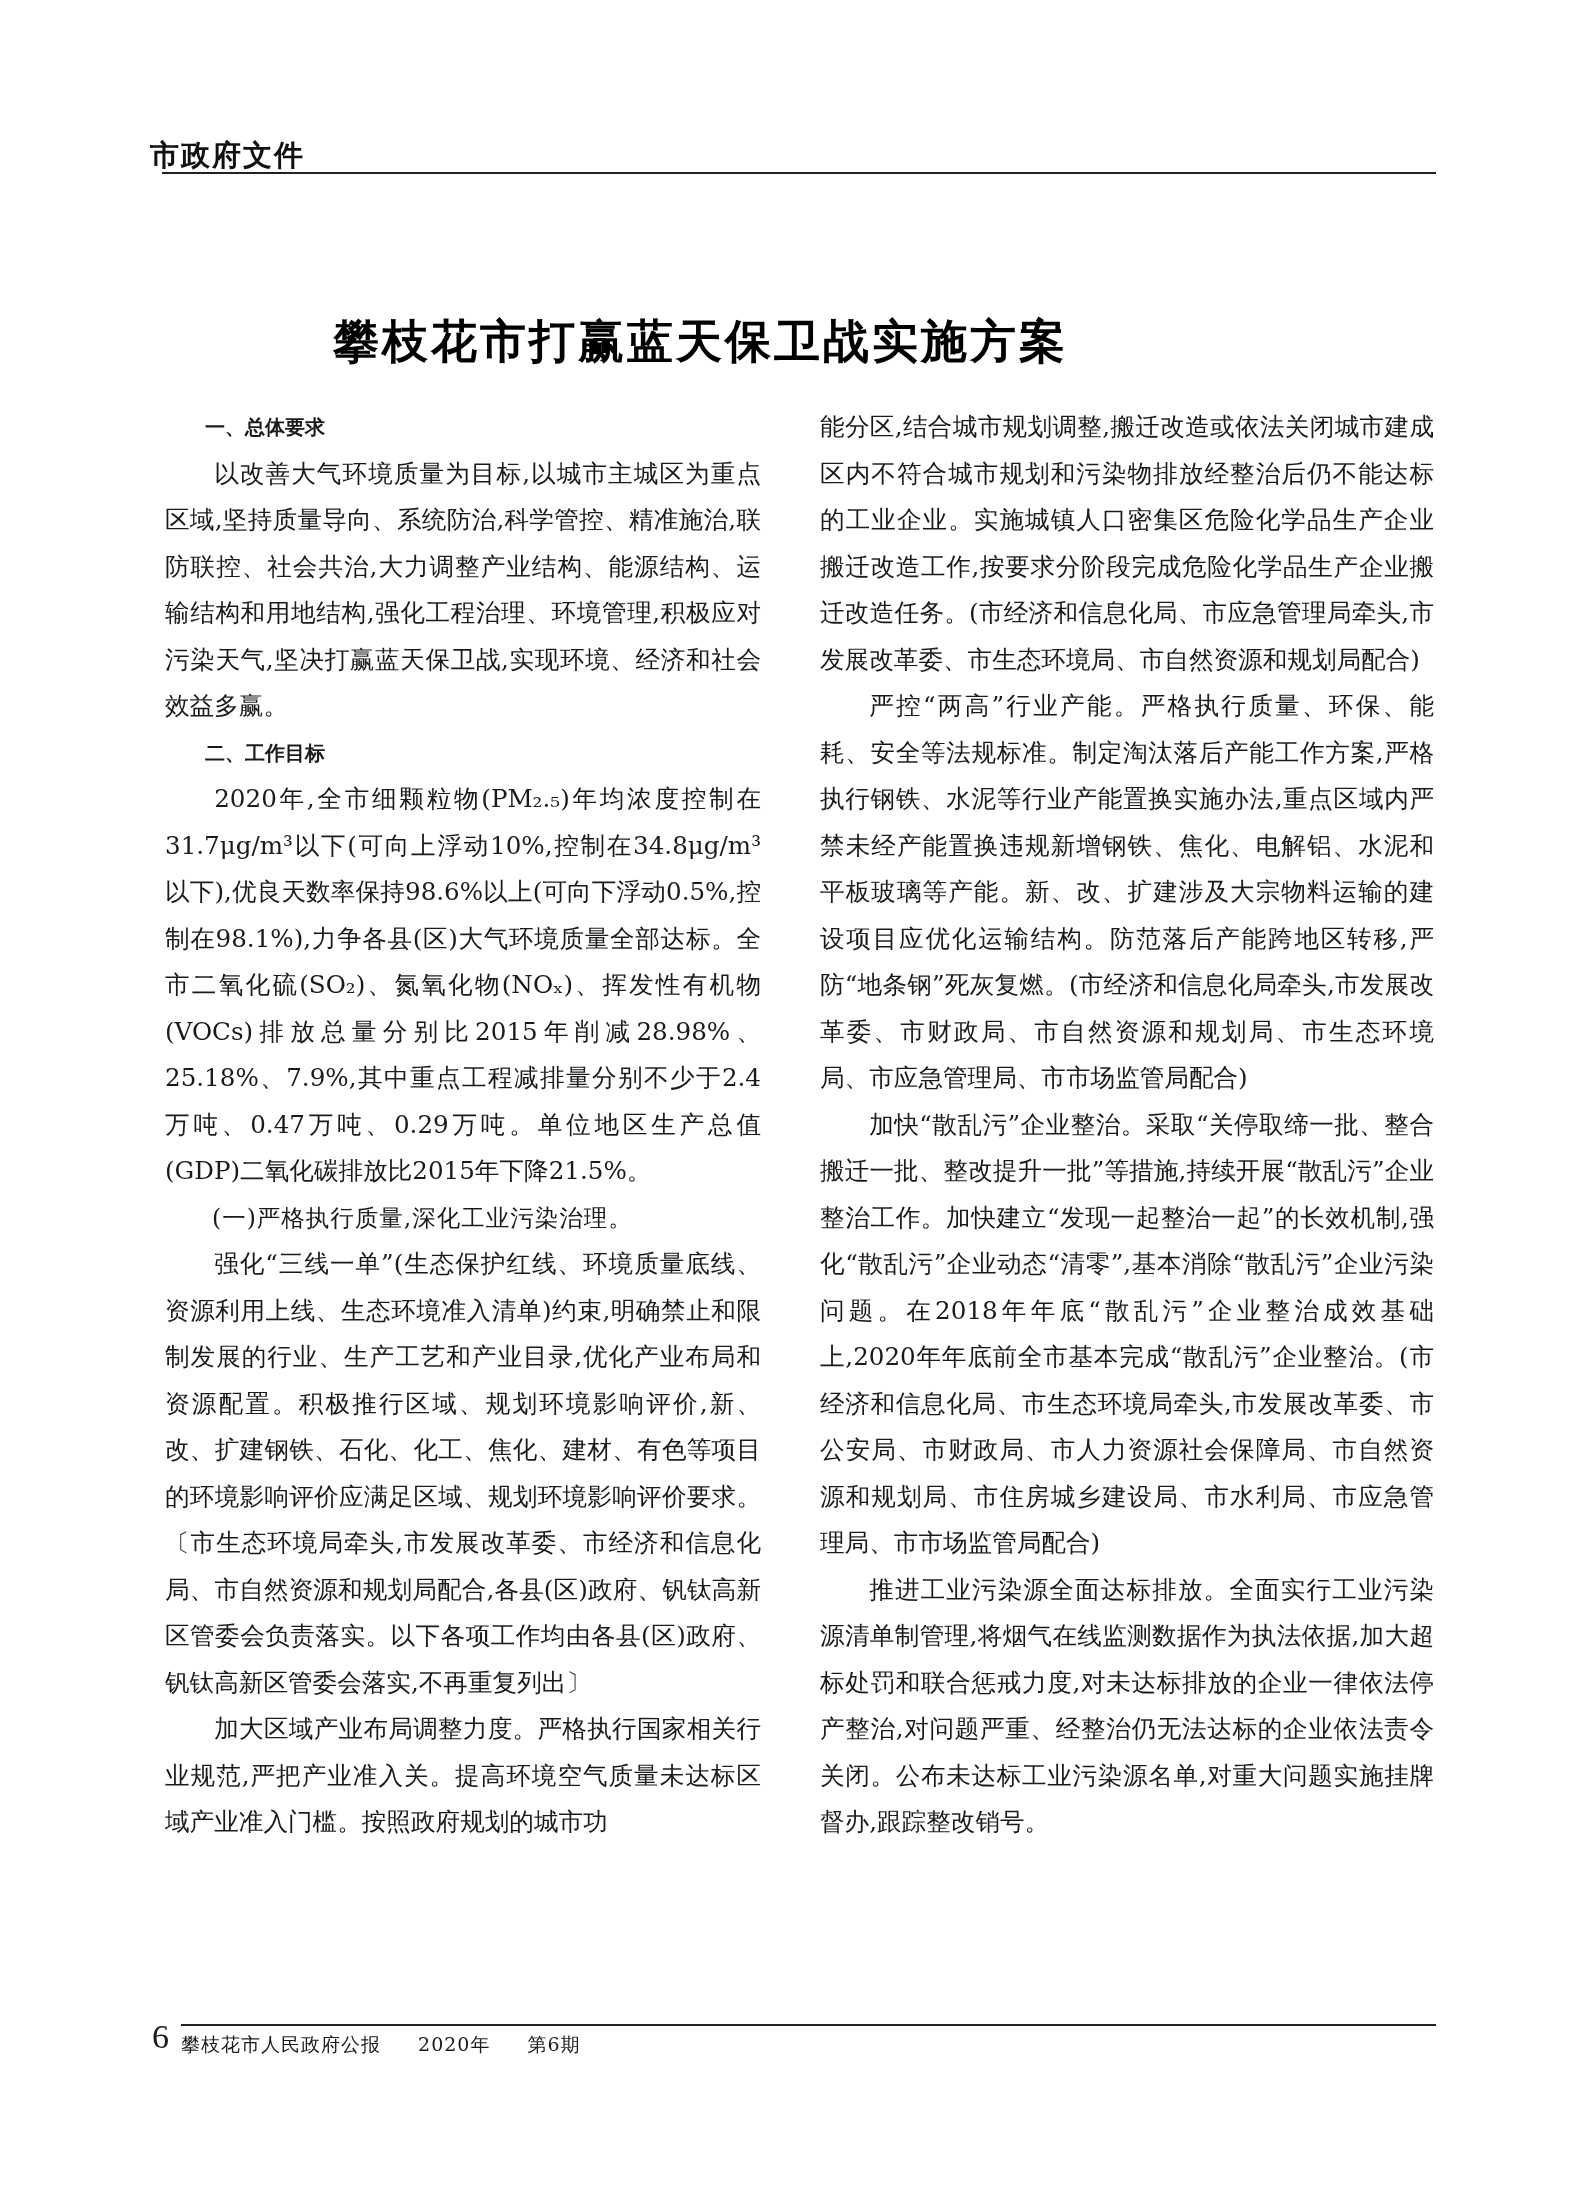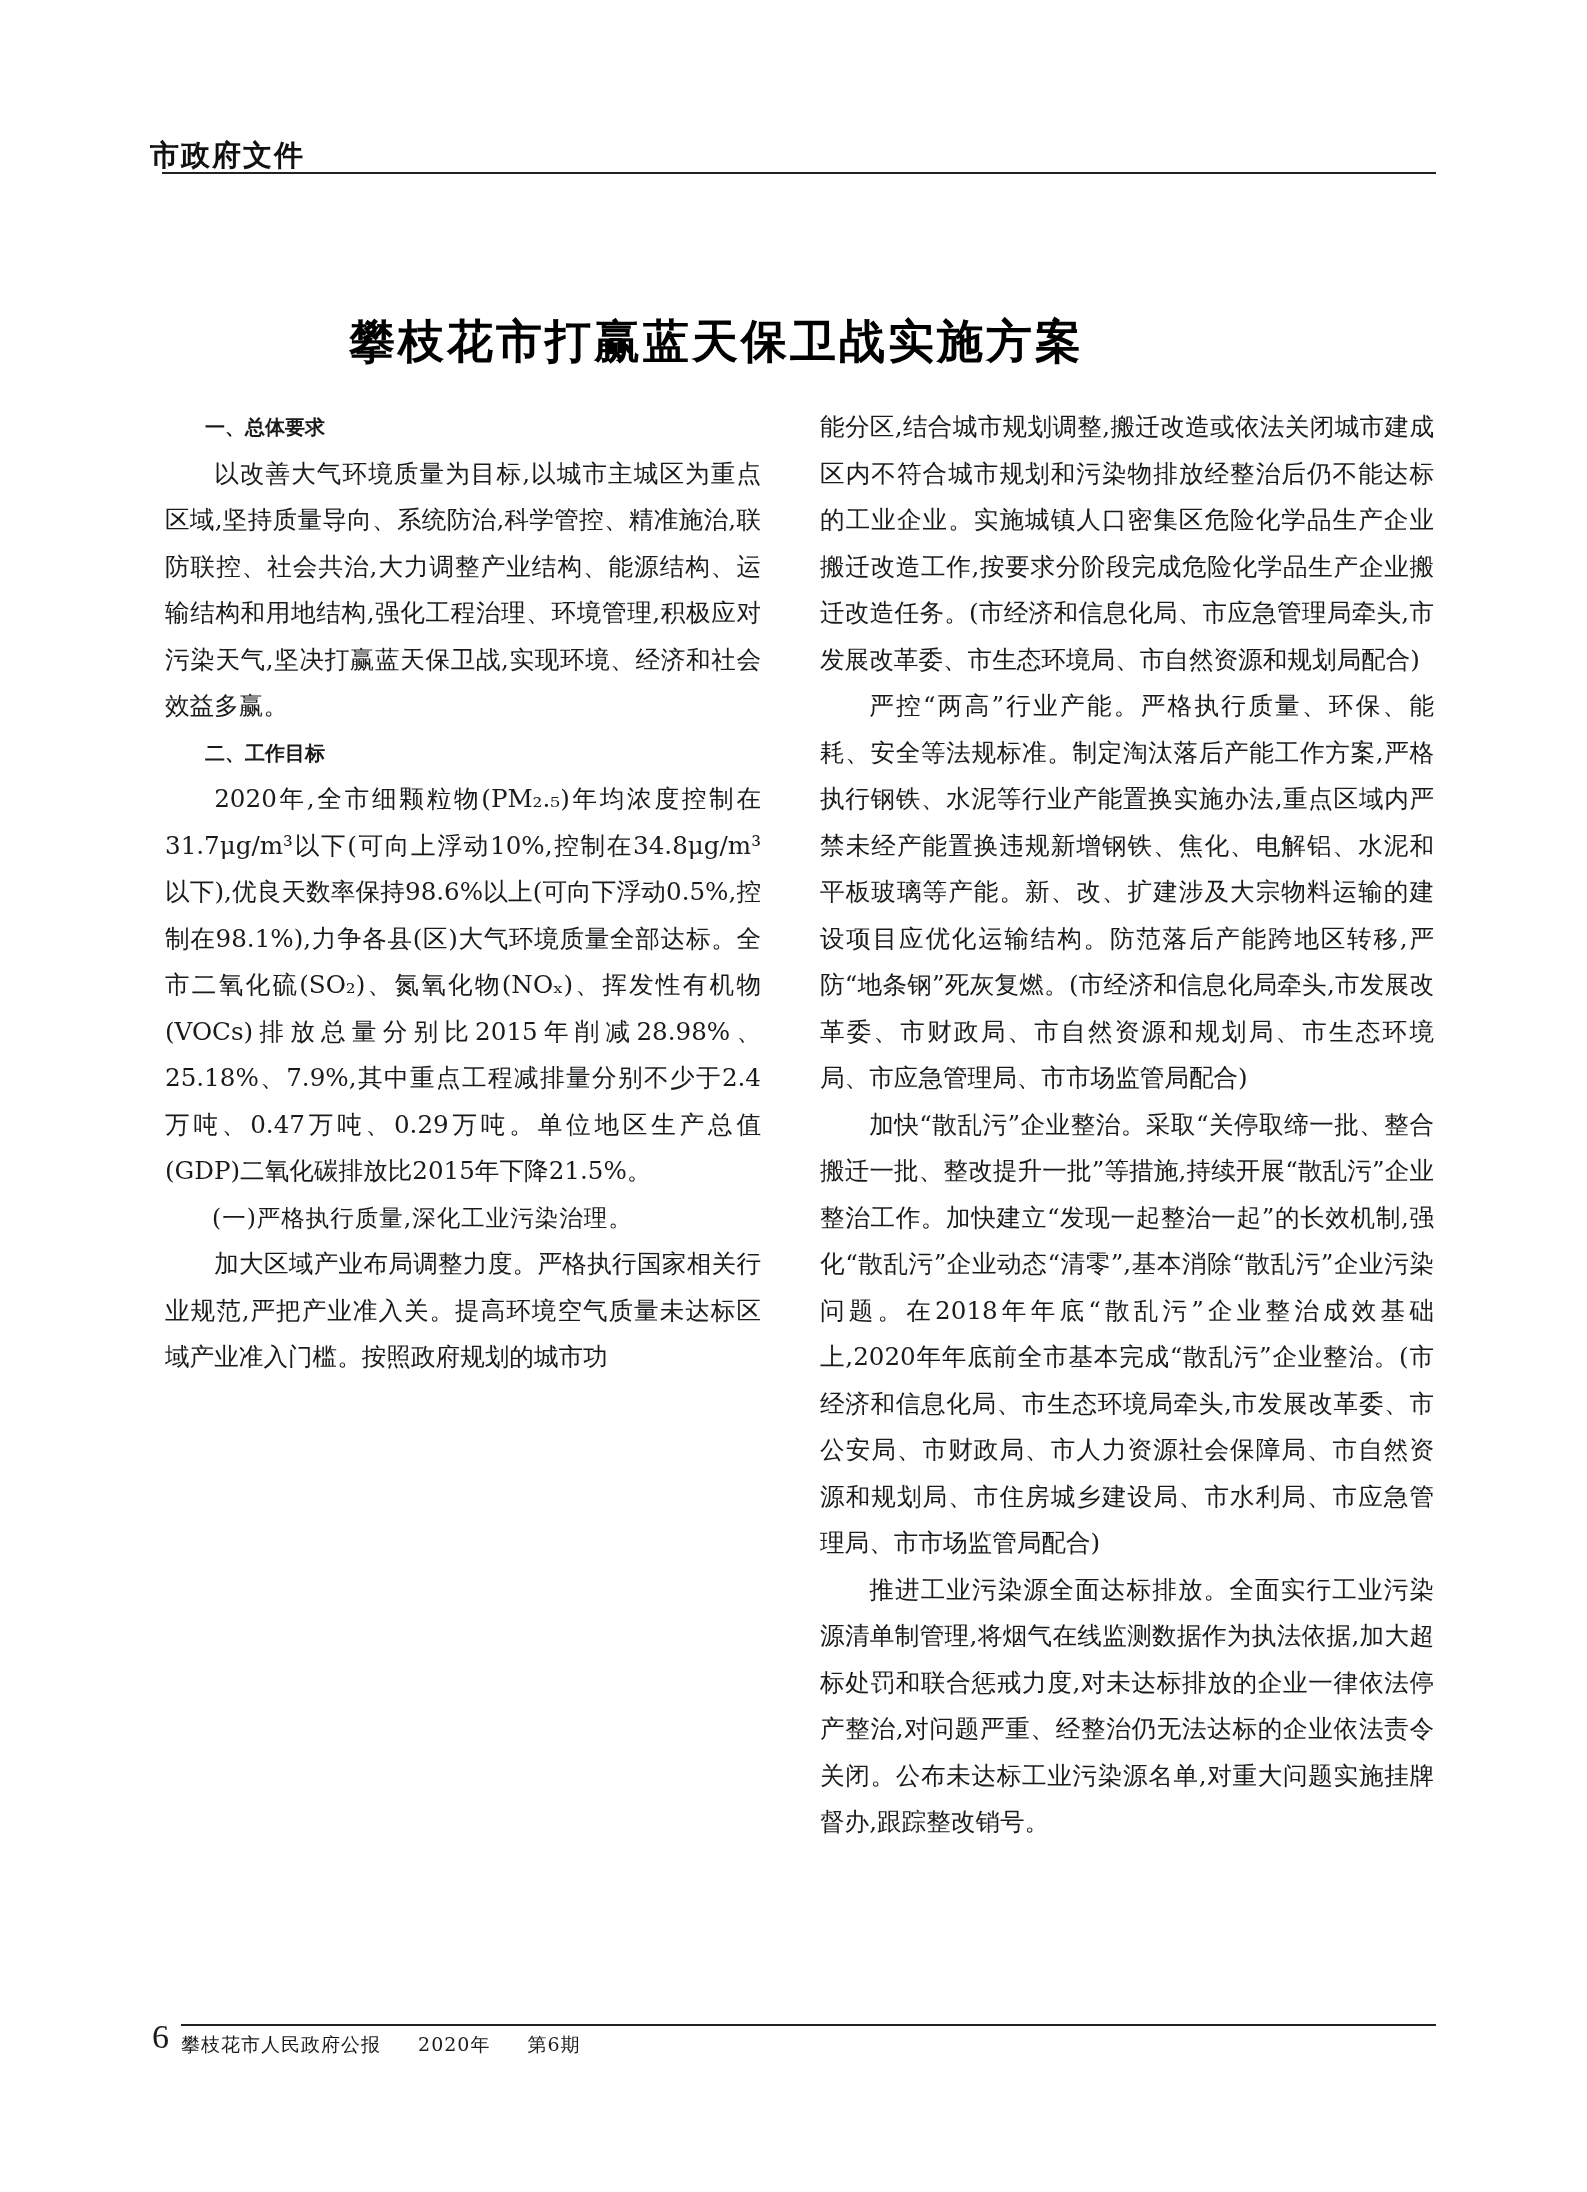--- a/index.html
+++ b/index.html
@@ -1,21 +1,21 @@
 <!DOCTYPE html>
 <html><head>
   <meta charset="utf-8">
   <style>
     html, body { margin: 0; padding: 0; background: #ffffff; }
     body { width: 1587px; height: 2192px; position: relative; overflow: hidden;
            font-family: "DejaVu Serif", "Liberation Serif", serif; color: #1a1a1a; }
     .running-head { position: absolute; left: 150px; top: 136px; font-family: "DejaVu Sans", "Liberation Sans", sans-serif;
            font-size: 29px; letter-spacing: 2px; color: #111; font-weight: bold; }
     .head-rule { position: absolute; left: 162px; top: 172px; width: 1274px; height: 2px; background: #222; }
-    .title { position: absolute; left: 16px; width: 1401px; top: 280px; text-align: center;
+    .title { position: absolute; left: 0; width: 1401px; top: 280px; text-align: center;
            font-family: "DejaVu Serif", "Liberation Serif", serif; font-weight: bold; font-size: 46px; letter-spacing: 3px; color: #000; }
     .col { position: absolute; top: 404px; width: 596px; font-size: 24.6px; line-height: 46.5px; text-align: justify; }
     .col.left { left: 165px; }
     .col.right { left: 820px; width: 614px; }
     .col p { margin: 0; text-indent: 2em; }
     .col p.noindent { text-indent: 0; }
     .col h3 { margin: 0; text-indent: 2em; font-family: "DejaVu Sans", "Liberation Sans", sans-serif; font-weight: bold; font-size: 20px; line-height: 46.5px; }
     .col h4 { margin: 0; text-indent: 2em; font-weight: normal; font-size: 23.5px; line-height: 46.5px; letter-spacing: 1px; }
     .foot-rule { position: absolute; left: 181px; top: 2024px; width: 1255px; height: 2px; background: #222; }
     .page-num { position: absolute; left: 152px; top: 2018px; font-family: "Liberation Serif", serif; font-size: 34px; }
@@ -29,20 +29,21 @@
 <div class="head-rule"></div>
 
 <h1 class="title">攀枝花市打赢蓝天保卫战实施方案</h1>
 
 <div class="col left">
   <h3>一、总体要求</h3>
   <p>以改善大气环境质量为目标,以城市主城区为重点区域,坚持质量导向、系统防治,科学管控、精准施治,联防联控、社会共治,大力调整产业结构、能源结构、运输结构和用地结构,强化工程治理、环境管理,积极应对污染天气,坚决打赢蓝天保卫战,实现环境、经济和社会效益多赢。</p>
   <h3>二、工作目标</h3>
   <p>2020年,全市细颗粒物(PM₂.₅)年均浓度控制在31.7μg/m³以下(可向上浮动10%,控制在34.8μg/m³以下),优良天数率保持98.6%以上(可向下浮动0.5%,控制在98.1%),力争各县(区)大气环境质量全部达标。全市二氧化硫(SO₂)、氮氧化物(NOₓ)、挥发性有机物(VOCs)排放总量分别比2015年削减28.98%、25.18%、7.9%,其中重点工程减排量分别不少于2.4万吨、0.47万吨、0.29万吨。单位地区生产总值(GDP)二氧化碳排放比2015年下降21.5%。</p>
   <h4>(一)严格执行质量,深化工业污染治理。</h4>
+  <p>强化“三线一单”(生态保护红线、环境质量底线、资源利用上线、生态环境准入清单)约束,明确禁止和限制发展的行业、生产工艺和产业目录,优化产业布局和资源配置。积极推行区域、规划环境影响评价,新、改、扩建钢铁、石化、化工、焦化、建材、有色等项目的环境影响评价应满足区域、规划环境影响评价要求。〔市生态环境局牵头,市发展改革委、市经济和信息化局、市自然资源和规划局配合,各县(区)政府、钒钛高新区管委会负责落实。以下各项工作均由各县(区)政府、钒钛高新区管委会落实,不再重复列出〕</p>
   <p>加大区域产业布局调整力度。严格执行国家相关行业规范,严把产业准入关。提高环境空气质量未达标区域产业准入门槛。按照政府规划的城市功</p>
 </div>
 
 <div class="col right">
   <p class="noindent">能分区,结合城市规划调整,搬迁改造或依法关闭城市建成区内不符合城市规划和污染物排放经整治后仍不能达标的工业企业。实施城镇人口密集区危险化学品生产企业搬迁改造工作,按要求分阶段完成危险化学品生产企业搬迁改造任务。(市经济和信息化局、市应急管理局牵头,市发展改革委、市生态环境局、市自然资源和规划局配合)</p>
   <p>严控“两高”行业产能。严格执行质量、环保、能耗、安全等法规标准。制定淘汰落后产能工作方案,严格执行钢铁、水泥等行业产能置换实施办法,重点区域内严禁未经产能置换违规新增钢铁、焦化、电解铝、水泥和平板玻璃等产能。新、改、扩建涉及大宗物料运输的建设项目应优化运输结构。防范落后产能跨地区转移,严防“地条钢”死灰复燃。(市经济和信息化局牵头,市发展改革委、市财政局、市自然资源和规划局、市生态环境局、市应急管理局、市市场监管局配合)</p>
   <p>加快“散乱污”企业整治。采取“关停取缔一批、整合搬迁一批、整改提升一批”等措施,持续开展“散乱污”企业整治工作。加快建立“发现一起整治一起”的长效机制,强化“散乱污”企业动态“清零”,基本消除“散乱污”企业污染问题。在2018年年底“散乱污”企业整治成效基础上,2020年年底前全市基本完成“散乱污”企业整治。(市经济和信息化局、市生态环境局牵头,市发展改革委、市公安局、市财政局、市人力资源社会保障局、市自然资源和规划局、市住房城乡建设局、市水利局、市应急管理局、市市场监管局配合)</p>
   <p>推进工业污染源全面达标排放。全面实行工业污染源清单制管理,将烟气在线监测数据作为执法依据,加大超标处罚和联合惩戒力度,对未达标排放的企业一律依法停产整治,对问题严重、经整治仍无法达标的企业依法责令关闭。公布未达标工业污染源名单,对重大问题实施挂牌督办,跟踪整改销号。</p>
 </div>
 

